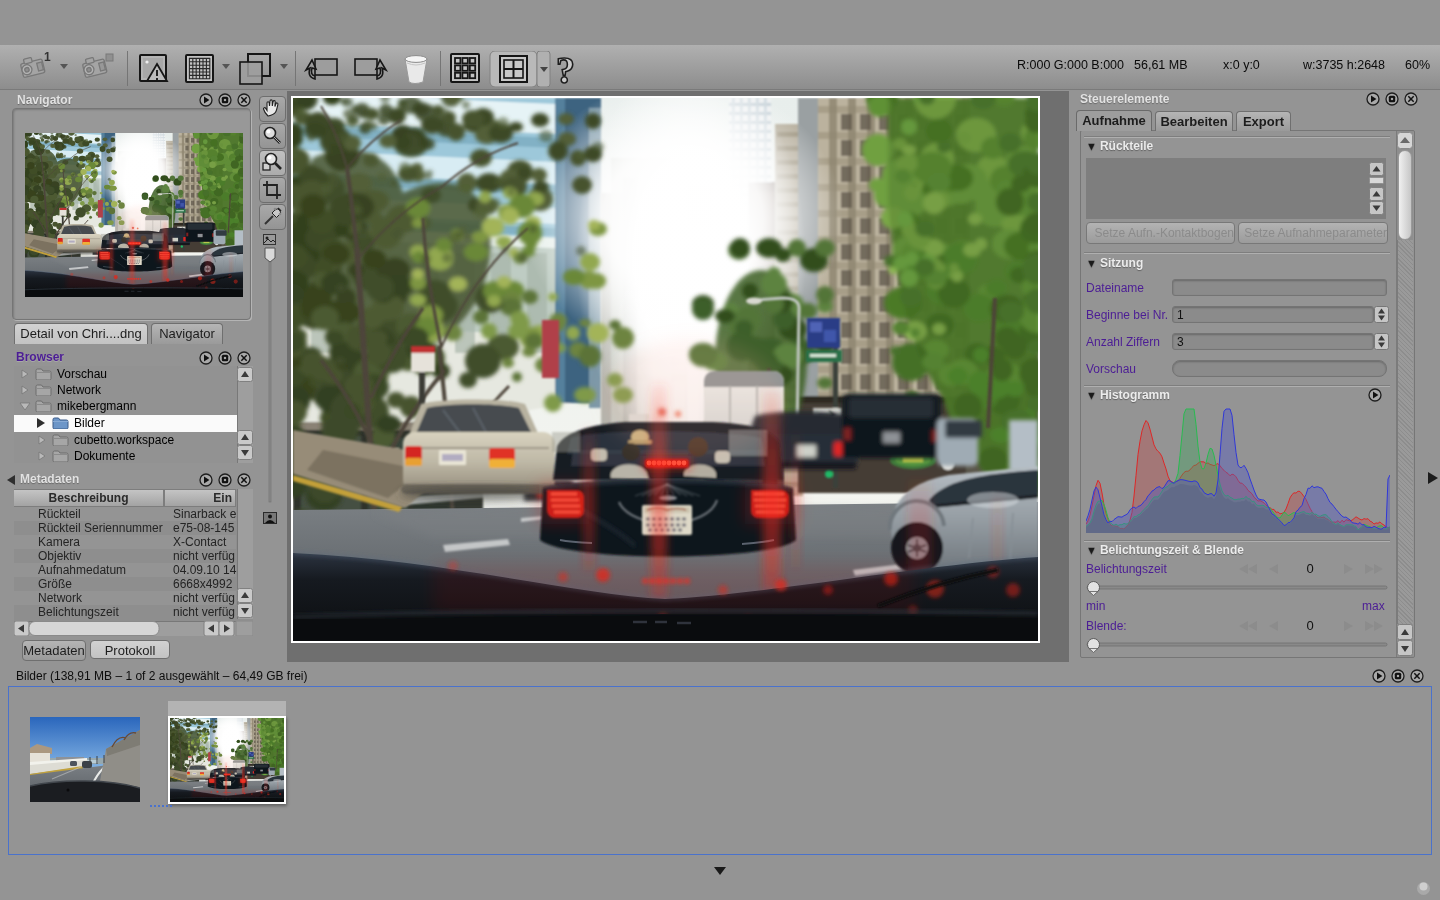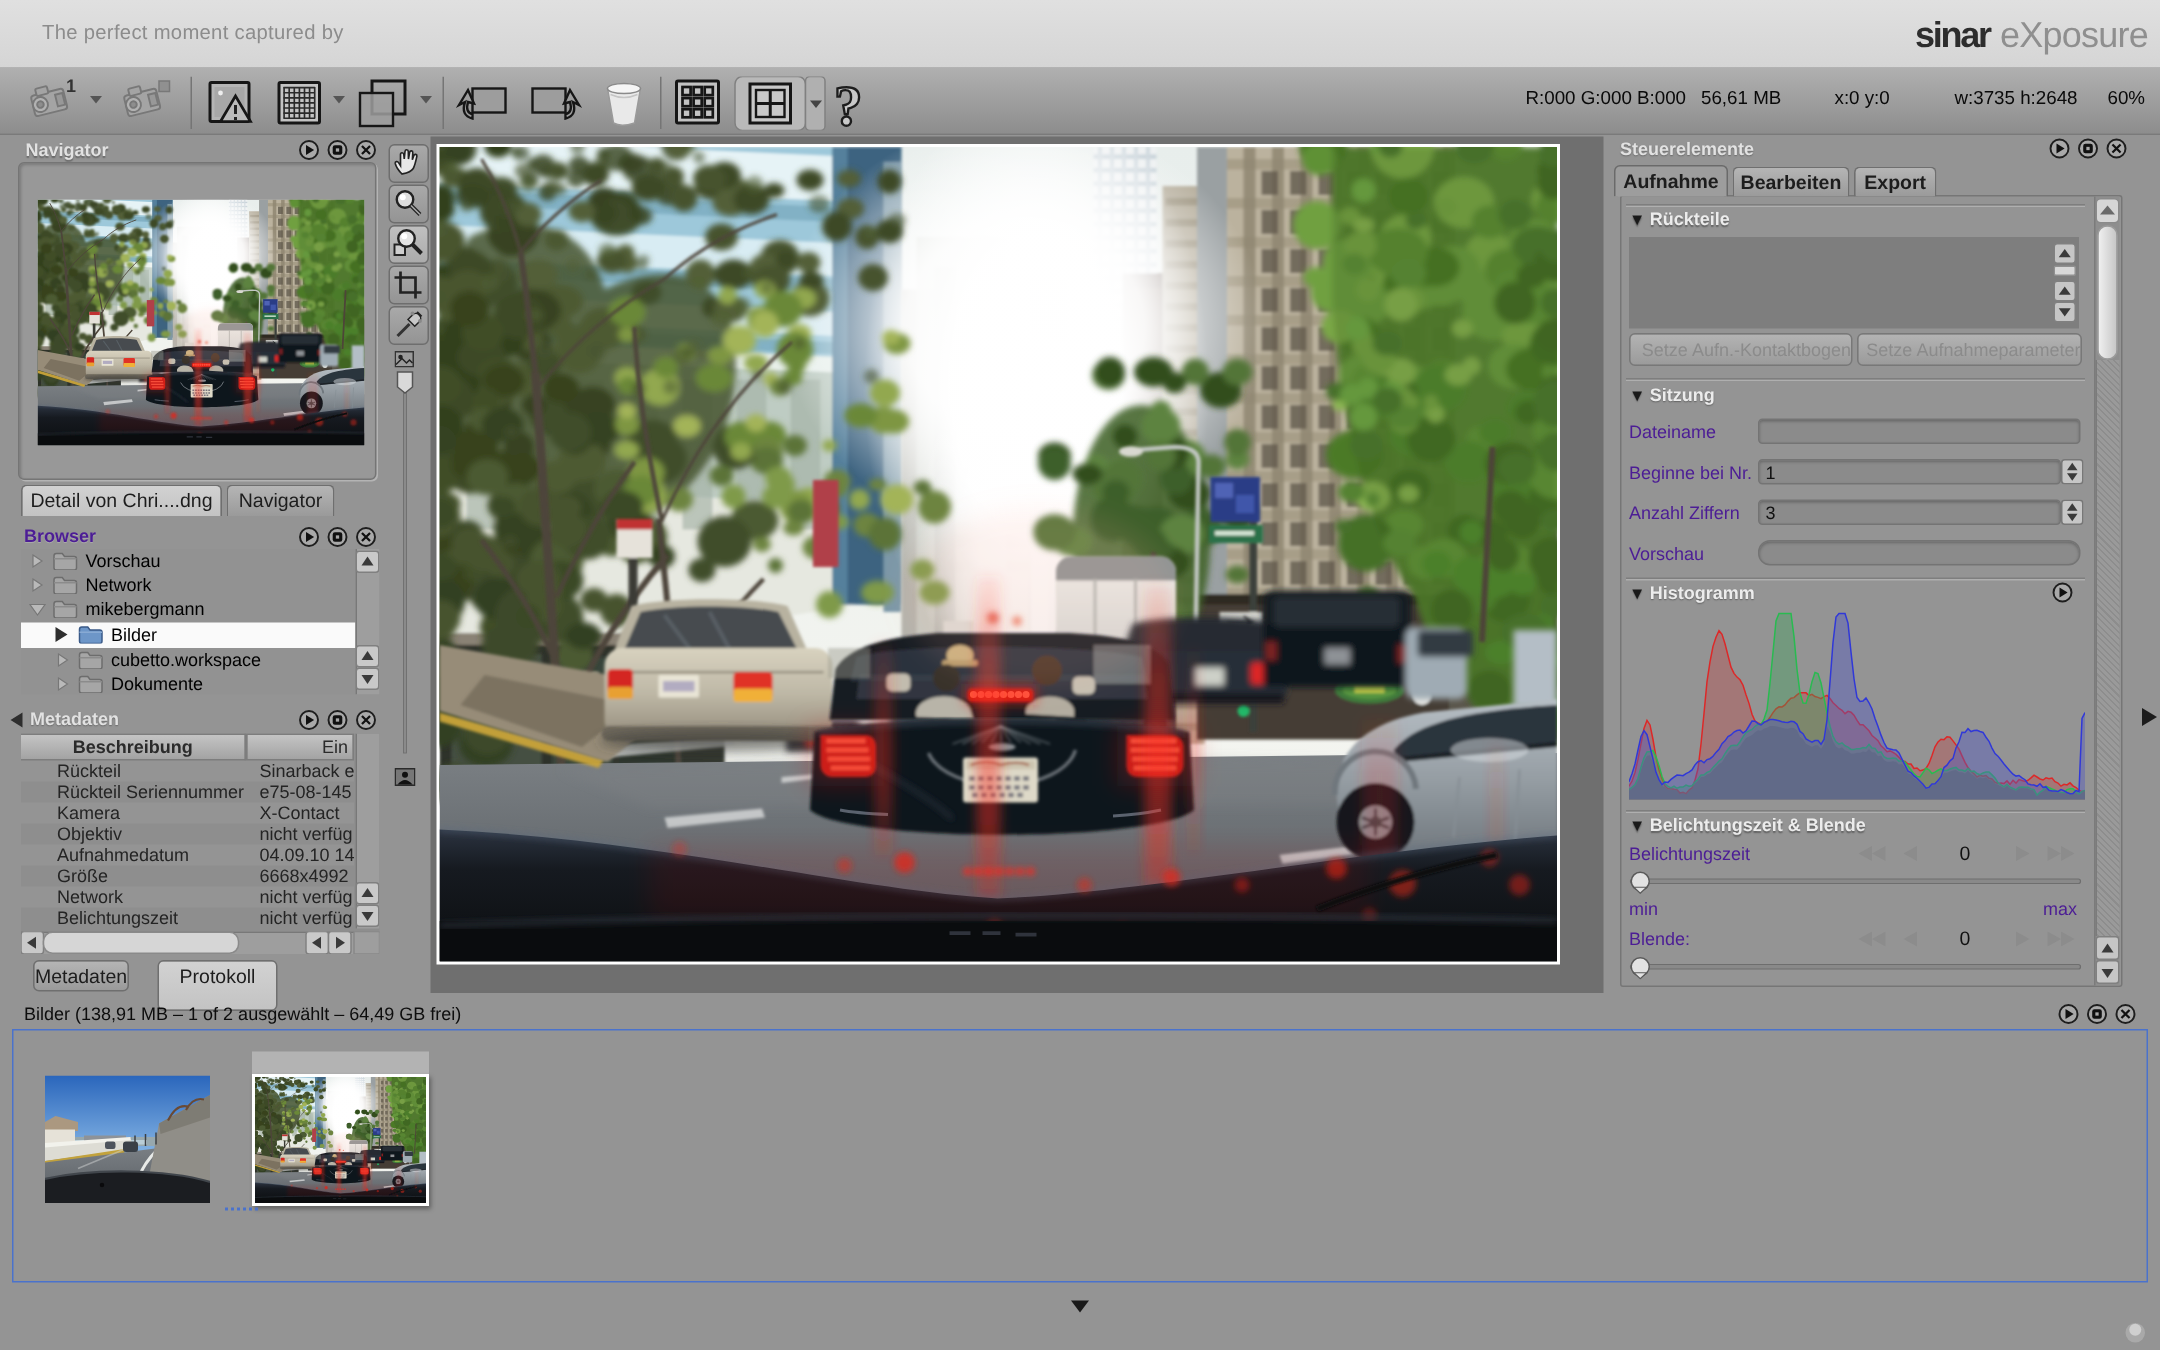--- a/index.html
+++ b/index.html
@@ -58,24 +58,20 @@
 #bilderbar { left:16px; top:669px; font-size:12px; color:#0d0d0d;text-align:center; }
 #bluebox { left:8px; top:686px; width:1424px; height:169px; border:1px solid #4a72cc; }
 #thumb2head { left:168px; top:701px; width:118px; height:16px; background:#b3b3b3; }
 #thumb2 { left:168px; top:716px; width:118px; height:88px; background:#fff; padding:2px;
   box-shadow:1px 2px 3px rgba(0,0,0,0.35); }
 #thumb1 { left:30px; top:717px; width:110px; height:85px; }
 </style>
 </head>
 <body>
 <div id="app">
-  <div class="abs" id="topbar">
-    <div class="abs slogan">The perfect moment captured by</div>
-    <div class="abs" id="logo"><b>sinar</b> <span>eXposure</span></div>
-  </div>
   <div class="abs" id="toolbar">
     <svg class="ticon" style="left:14px;top:6px" width="560" height="36" viewBox="0 0 560 36">
       <g stroke="#787878" stroke-width="1.3" fill="#a4a4a4" transform="rotate(-14 20 18)">
         <rect x="8" y="10" width="22" height="14" rx="2"></rect>
         <rect x="12" y="6" width="8" height="5" rx="1"></rect>
         <circle cx="13" cy="17" r="5" fill="#b2b2b2"></circle>
         <circle cx="13" cy="17" r="2.2" fill="#8e8e8e"></circle>
         <rect x="24" y="13" width="5" height="8" fill="#989898"></rect>
       </g>
       <text x="30" y="10" font-size="12" font-weight="bold" fill="#333">1</text>
@@ -241,21 +237,21 @@
     </svg>
   <div class="abs phead" style="left:20px;top:472px">Metadaten</div>
   <svg class="abs wbtns" style="left:199px;top:473px" width="52" height="14">
       <use href="#wbp" x="0"></use>
       <use href="#wbm" x="19"></use>
       <use href="#wbc" x="38"></use>
     </svg>
   <div class="abs listbox" style="left:14px;top:489px;width:239px;height:147px;background:#8e8e8e;overflow:hidden">
     <div style="position:relative;width:100%;height:100%;font-size:12px;color:#242424">
       <div style="position:absolute;left:0;top:0;width:150px;height:18px;background:linear-gradient(#c4c4c4,#a3a3a3);border:1px solid #7d7d7d;border-left:none;text-align:center;line-height:17px;font-weight:bold;color:#2b2b2b">Beschreibung</div>
-      <div style="position:absolute;left:150px;top:0;width:72px;height:18px;background:linear-gradient(#c4c4c4,#a3a3a3);border:1px solid #7d7d7d;text-align:right;line-height:17px;font-weight:normal;color:#2b2b2b;padding-right:3px">Ein</div>
+      <div style="position:absolute;left:150px;top:0;width:72px;height:18px;background:linear-gradient(#c4c4c4,#a3a3a3);border:1px solid #7d7d7d;text-align:right;line-height:17px;font-weight:bold;color:#2b2b2b;padding-right:3px">Ein</div>
       <div style="position:absolute;left:0;top:18px;width:222px;height:112px;line-height:14px;white-space:nowrap;overflow:hidden">
         <div style="padding-left:24px;background:#949494">Rückteil</div>
         <div style="padding-left:24px">Rückteil Seriennummer</div>
         <div style="padding-left:24px;background:#949494">Kamera</div>
         <div style="padding-left:24px">Objektiv</div>
         <div style="padding-left:24px;background:#949494">Aufnahmedatum</div>
         <div style="padding-left:24px">Größe</div>
         <div style="padding-left:24px;background:#949494">Network</div>
         <div style="padding-left:24px">Belichtungszeit</div>
       </div>
@@ -283,21 +279,21 @@
         <rect x="15" y="0.5" width="130" height="14" rx="6" fill="#d6d6d6" stroke="#8a8a8a"></rect>
         <rect x="190" y="0" width="15" height="15" rx="2" fill="#c9c9c9" stroke="#808080"></rect>
           <path d="M200,3.5 l-6,4 6,4 z" fill="#3a3a3a"></path>
         <rect x="205" y="0" width="15" height="15" rx="2" fill="#c9c9c9" stroke="#808080"></rect>
           <path d="M210,3.5 l6,4 -6,4 z" fill="#3a3a3a"></path>
         <rect x="222" y="0" width="17" height="15" fill="#9e9e9e" stroke="#888"></rect>
       </svg>
     </div>
   </div>
   <div class="abs tab" style="left:22px;top:640px;width:64px;height:21px;line-height:20px;border-radius:4px;border-bottom:1px solid #6f6f6f">Metadaten</div>
-  <div class="abs tab active" style="left:105px;top:640px;width:80px;height:34px;line-height:20px;border-radius:4px;border-bottom:1px solid #6f6f6f">Protokoll</div>
+  <div class="abs tab active" style="left:90px;top:640px;width:80px;height:19px;line-height:20px;border-radius:4px;border-bottom:1px solid #6f6f6f">Protokoll</div>
 
   <div class="abs toolbtn" style="top:96px"><svg width="25" height="24" viewBox="0 0 25 24">
         <use href="#ic-hand"></use>
       </svg></div>
   <div class="abs toolbtn" style="top:123px"><svg width="25" height="24" viewBox="0 0 25 24">
         <use href="#ic-loupe"></use>
       </svg></div>
   <div class="abs toolbtn sel" style="top:150px"><svg width="25" height="24" viewBox="0 0 25 24">
         <use href="#ic-loupeb"></use>
       </svg></div>

